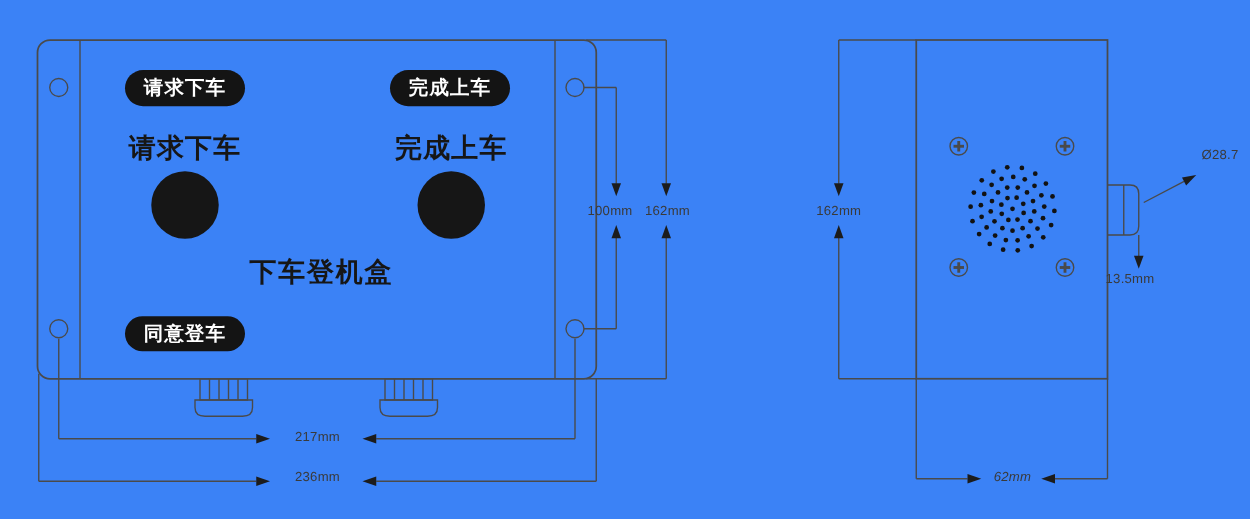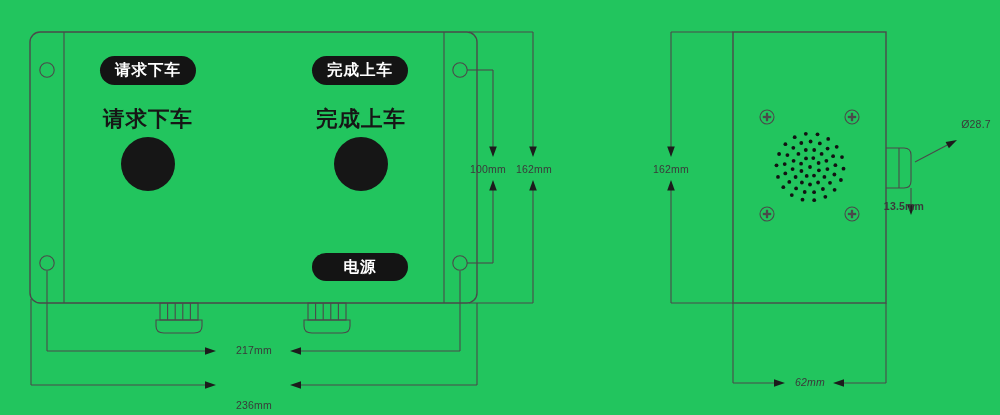--- a/index.html
+++ b/index.html
@@ -4,21 +4,21 @@
 <style>
   :root{
     --line:#4a4a4a;
     --ink:#141414;
     --dimtext:#3a3a3a;
   }
   html,body{margin:0;padding:0;background:#ffffff;}
   .canvas{
     position:relative;
     width:1000px;height:415px;
-    background:#22c55e;
+    background:#3b82f6;
     font-family:"Liberation Sans", sans-serif;
     overflow:hidden;
   }
   svg.art{position:absolute;left:0;top:0;}
   svg.art .stroke{fill:none;stroke:var(--line);stroke-width:1.4;}
   svg.art .thin{fill:none;stroke:var(--line);stroke-width:1.1;}
   svg.art .fillarrow{fill:#1c1c1c;stroke:none;}
   svg.art .blackfill{fill:#161616;stroke:none;}
   svg.art .screwline{stroke:var(--line);stroke-width:2.3;fill:none;}
 
@@ -238,31 +238,32 @@
       </g>
     </g>
   </svg>
 
   <div class="pill" style="left:100px;top:56px;width:96px;height:29px;">
     <span>请求下车</span>
   </div>
   <div class="pill" style="left:312px;top:56px;width:96px;height:29px;">
     <span>完成上车</span>
   </div>
-  <div class="pill" style="left:312px;top:253px;width:96px;height:28px;">
-    <span>电源</span>
+  <div class="pill" style="left:100px;top:253px;width:96px;height:28px;">
+    <span>同意登车</span>
   </div>
 
   <div class="txt biglabel" style="left:148px;top:118px;">请求下车</div>
   <div class="txt biglabel" style="left:361px;top:118px;">完成上车</div>
 
+  <div class="txt title" style="left:257px;top:217px;">下车登机盒</div>
 
   <div class="txt dim" style="left:488px;top:169px;">100mm</div>
   <div class="txt dim" style="left:534px;top:169px;">162mm</div>
   <div class="txt dim" style="left:254px;top:350px;">217mm</div>
-  <div class="txt dim" style="left:254px;top:382px;margin-top:23px;">236mm</div>
+  <div class="txt dim" style="left:254px;top:382px;">236mm</div>
 
   <div class="txt dim" style="left:671px;top:169px;">162mm</div>
   <div class="txt dim" style="left:810px;top:382px;font-style:italic;">62mm</div>
-  <div class="txt dim" style="left:904px;top:206px;font-weight:bold;">13.5mm</div>
+  <div class="txt dim" style="left:904px;top:223px;">13.5mm</div>
   <div class="txt dim" style="left:976px;top:124px;">Ø28.7</div>
 
 </div>
 
 </body></html>

